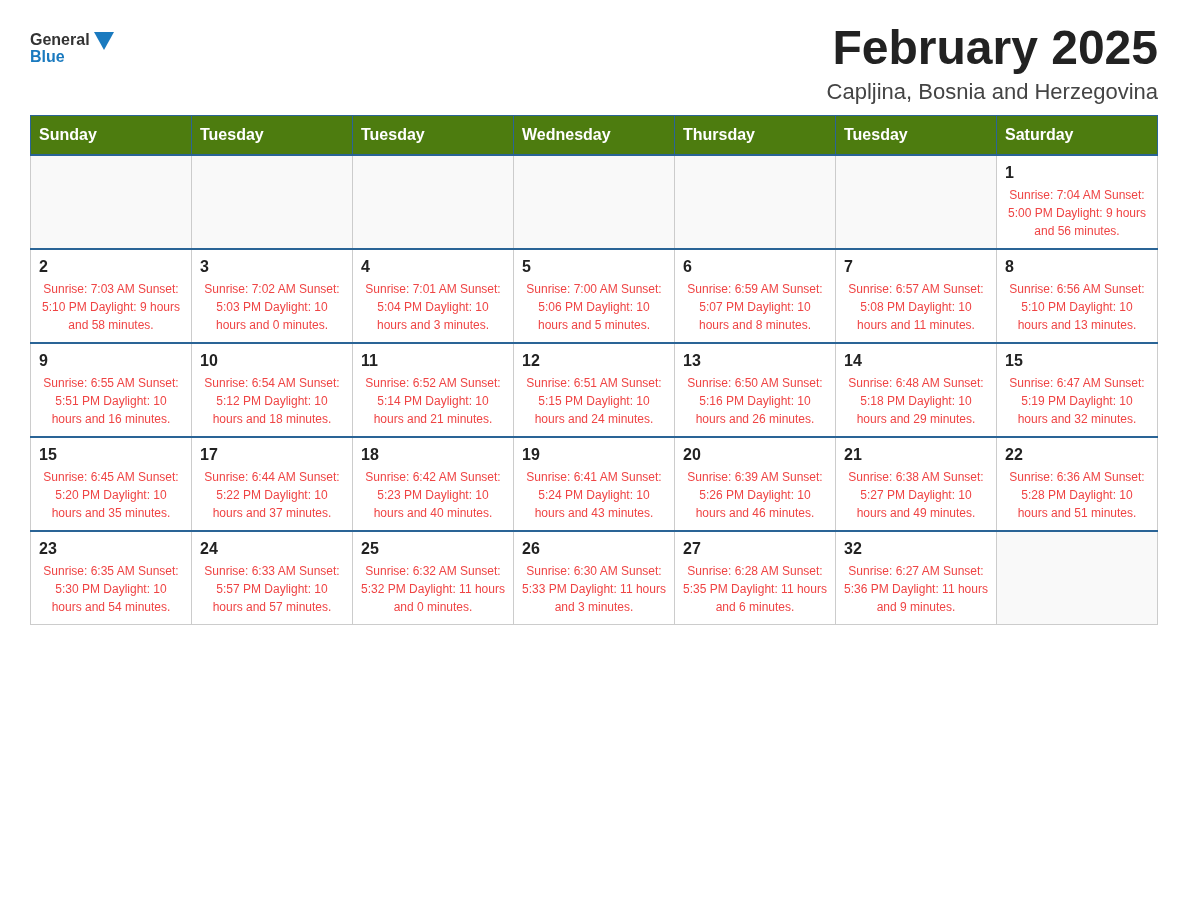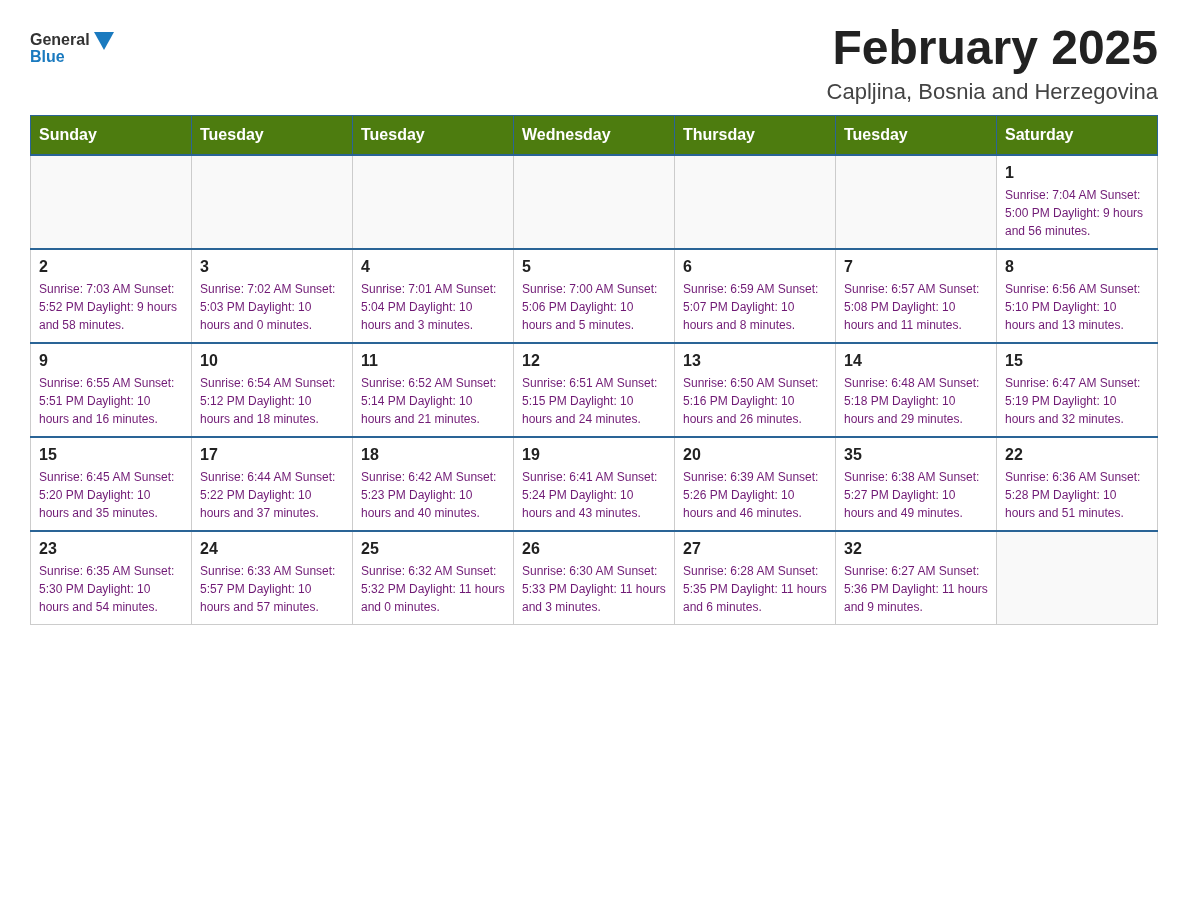--- a/index.html
+++ b/index.html
@@ -86,22 +86,23 @@
       border-top: 2px solid #2a6496;
     }
     .day-number {
       font-size: 16px;
       font-weight: bold;
       color: #222;
       margin-bottom: 4px;
     }
     .day-info {
       font-size: 12px;
-      color: #701a75;
+      color: #ef4444;
       line-height: 1.5;
+      text-align: center;
     }
     .empty-cell {
       background: #f9f9f9;
     }
   </style>
 </head>
 <body>
 
 <div class="header-area">
   <div class="logo">
@@ -142,21 +143,21 @@
           <div class="day-info">Sunrise: 7:04 AM
 Sunset: 5:00 PM
 Daylight: 9 hours
 and 56 minutes.</div>
         </td>
       </tr>
       <tr>
         <td>
           <div class="day-number">2</div>
           <div class="day-info">Sunrise: 7:03 AM
-Sunset: 5:52 PM
+Sunset: 5:10 PM
 Daylight: 9 hours
 and 58 minutes.</div>
         </td>
         <td>
           <div class="day-number">3</div>
           <div class="day-info">Sunrise: 7:02 AM
 Sunset: 5:03 PM
 Daylight: 10 hours
 and 0 minutes.</div>
         </td>
@@ -277,21 +278,21 @@
 and 43 minutes.</div>
         </td>
         <td>
           <div class="day-number">20</div>
           <div class="day-info">Sunrise: 6:39 AM
 Sunset: 5:26 PM
 Daylight: 10 hours
 and 46 minutes.</div>
         </td>
         <td>
-          <div class="day-number">35</div>
+          <div class="day-number">21</div>
           <div class="day-info">Sunrise: 6:38 AM
 Sunset: 5:27 PM
 Daylight: 10 hours
 and 49 minutes.</div>
         </td>
         <td>
           <div class="day-number">22</div>
           <div class="day-info">Sunrise: 6:36 AM
 Sunset: 5:28 PM
 Daylight: 10 hours

